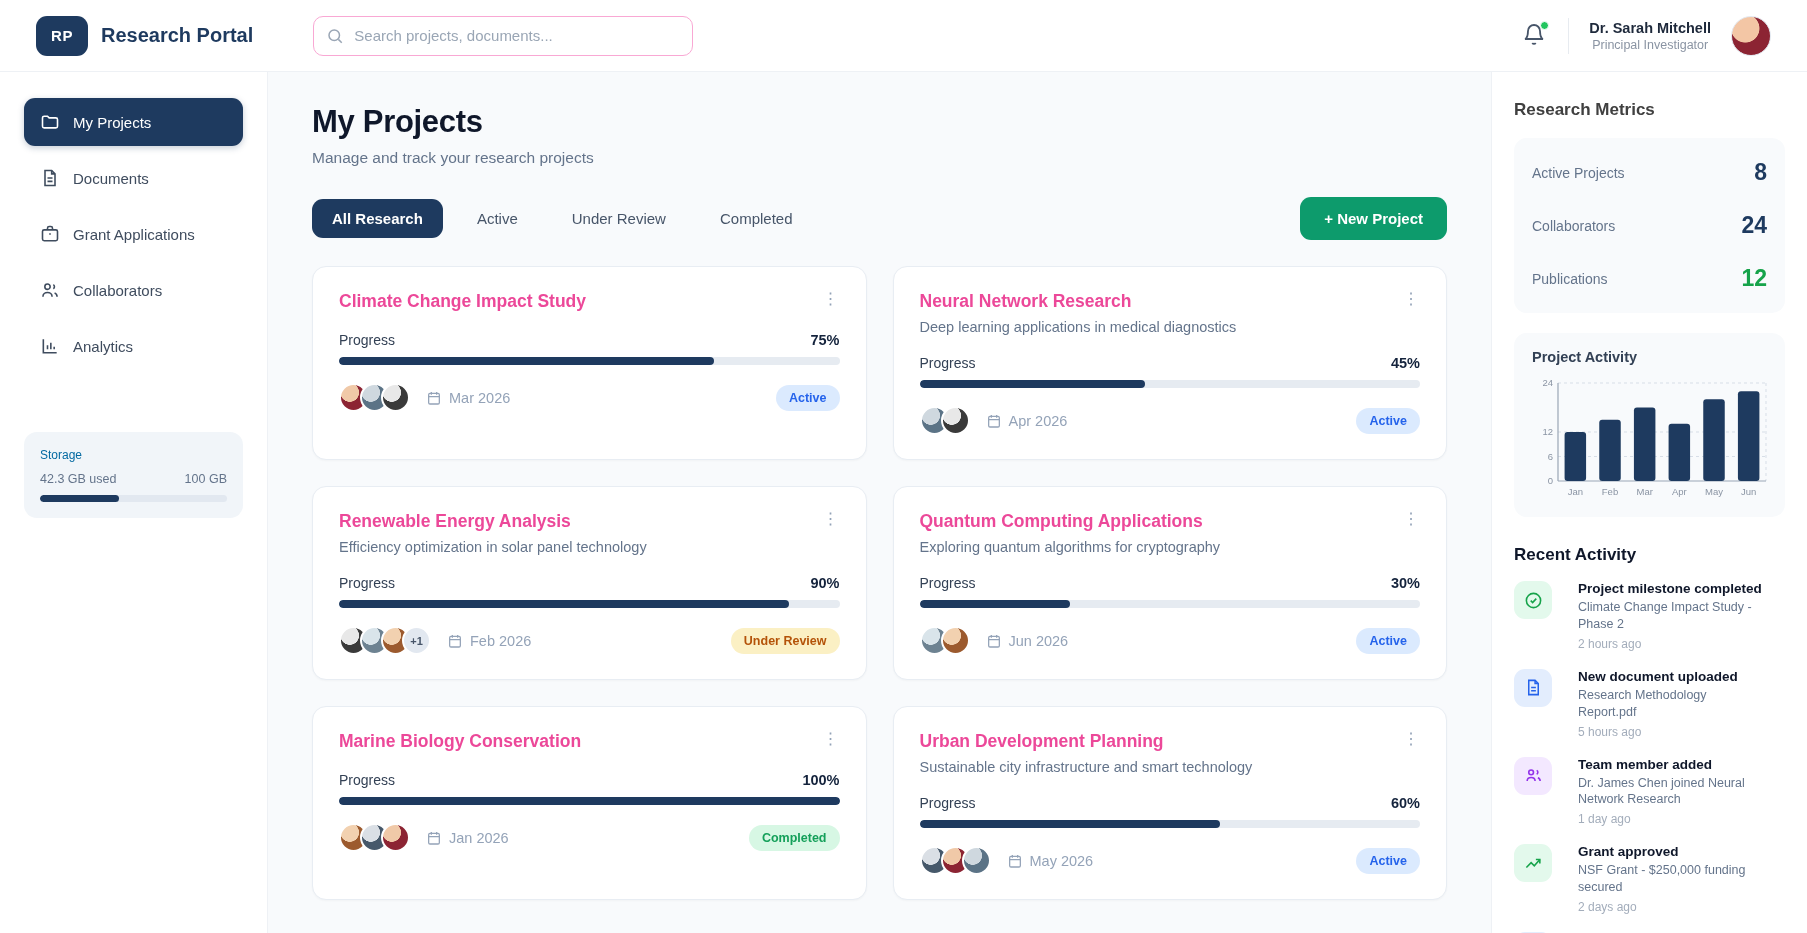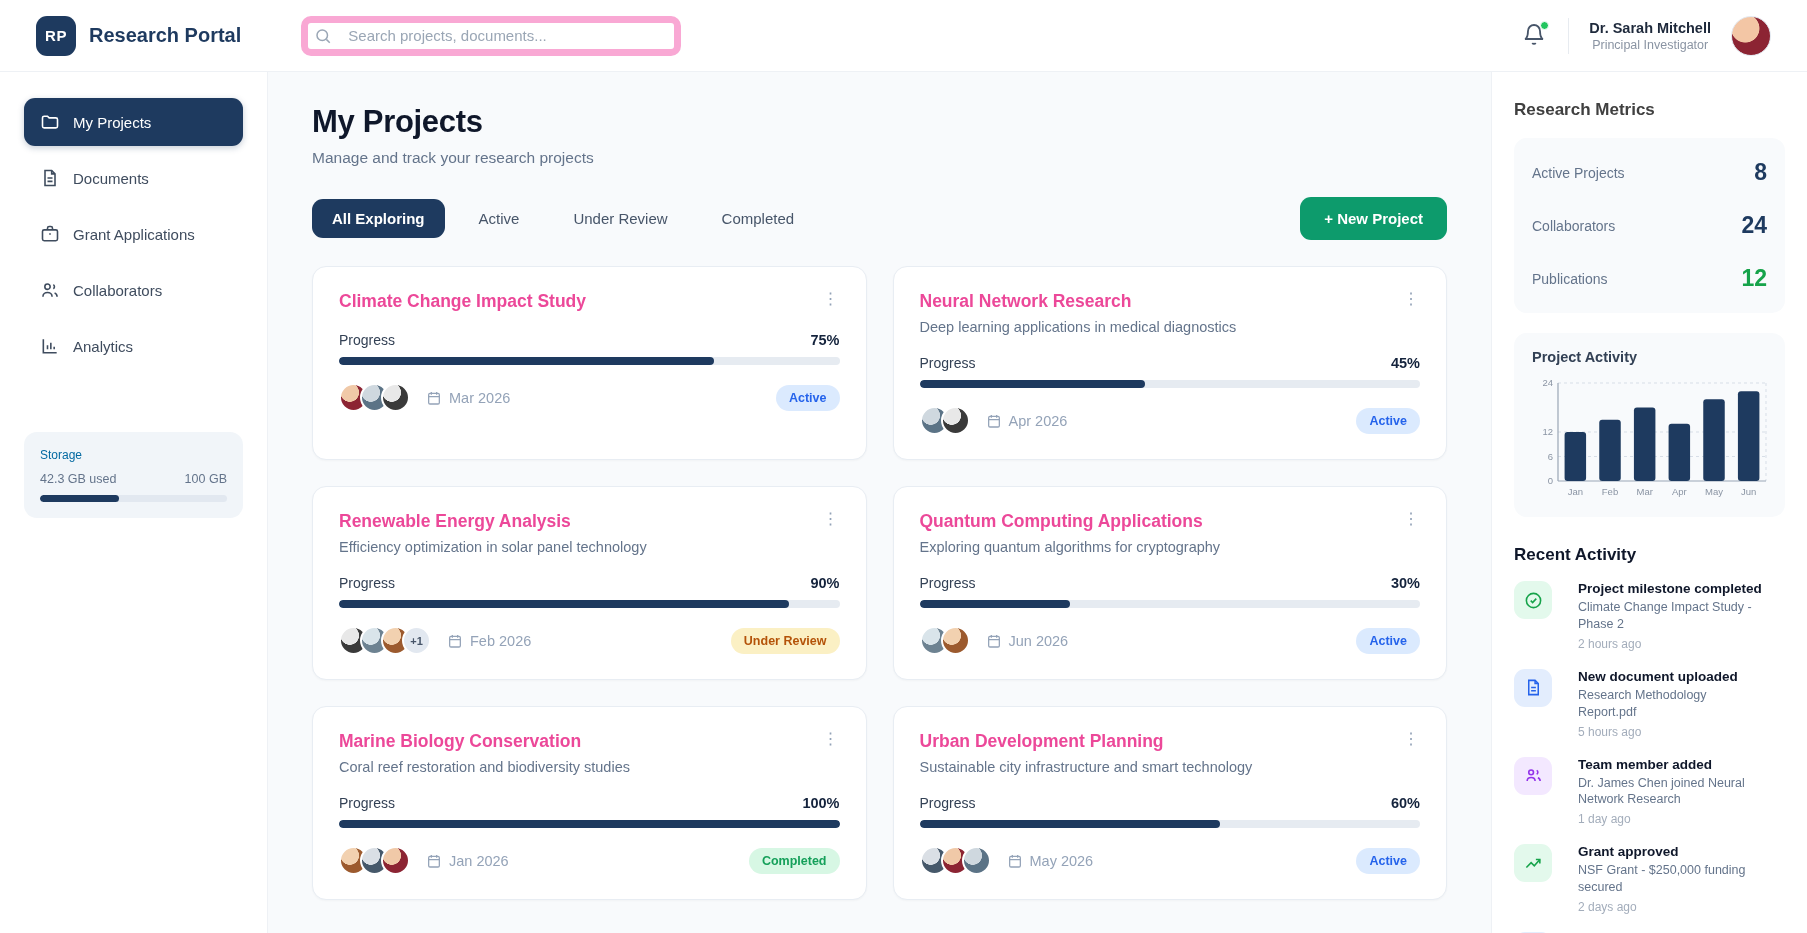--- a/index.html
+++ b/index.html
@@ -1,23 +1,23 @@
 <!DOCTYPE html>
 <html><head>
 <meta charset="utf-8">
 <style>
   * { margin:0; padding:0; box-sizing:border-box; }
   html,body { width:1807px; height:933px; overflow:hidden; font-family:"Liberation Sans", sans-serif; background:#ffffff; color:#0f172a; }
 
   
   .header { height:72px; display:flex; align-items:center; padding:0 36px; background:#fff; border-bottom:1px solid #eef1f5; }
-  .logo-box { width:40px; height:40px; border-radius:11px; background:#1e3a5f; color:#fff; font-weight:bold; font-size:15px; display:flex; align-items:center; justify-content:center; letter-spacing:.5px; }
+  .logo-box { width:52px; height:40px; border-radius:11px; background:#1e3a5f; color:#fff; font-weight:bold; font-size:15px; display:flex; align-items:center; justify-content:center; letter-spacing:.5px; }
   .app-title { margin-left:13px; font-size:20px; font-weight:bold; color:#1e3a5f; }
   .search-wrap { margin-left:60px; position:relative; }
-  .search-input { width:380px; height:40px; border:7px solid #f9a8d4; border-radius:10px; padding:0 14px 0 40px; font-size:15px; color:#334155; outline:none; background:#fff; font-family:"Liberation Sans", sans-serif; }
+  .search-input { width:380px; height:40px; border:1px solid #f9a8d4; border-radius:10px; padding:0 14px 0 40px; font-size:15px; color:#334155; outline:none; background:#fff; font-family:"Liberation Sans", sans-serif; }
   .search-input::placeholder { color:#9aa6b5; }
   .search-icon { position:absolute; left:13px; top:11px; width:18px; height:18px; color:#9aa6b5; }
   .header-right { margin-left:auto; display:flex; align-items:center; gap:20px; }
   .bell-wrap { position:relative; width:26px; height:26px; color:#475569; cursor:pointer; }
   .bell-dot { position:absolute; top:-2px; right:-1px; width:9px; height:9px; border-radius:50%; background:#22c55e; border:1.5px solid #fff; }
   .header-divider { width:1px; height:36px; background:#e7ebf0; }
   .user-block { text-align:center; }
   .user-name { font-size:14.5px; font-weight:bold; color:#1e293b; line-height:1.25; }
   .user-role { font-size:12.5px; color:#8a94a3; }
   .avatar-lg { width:40px; height:40px; border-radius:50%; background:radial-gradient(circle at 35% 30%, #f3c6a5 0 38%, #8c2433 40%); border:1px solid #e2e8f0; }
@@ -186,21 +186,21 @@
         <div class="storage-fill" id="storage-fill" style="width: 42.3%;"></div>
       </div>
     </div>
   </div>
 
   <div class="main">
     <div class="page-title">My Projects</div>
     <div class="page-subtitle">Manage and track your research projects</div>
     <div class="toolbar">
       <div class="tabs" id="tabs">
-          <div class="tab active">All Exploring</div>
+          <div class="tab active">All Research</div>
           <div class="tab">Active</div>
           <div class="tab">Under Review</div>
           <div class="tab">Completed</div>
         </div>
       <button class="new-project-btn">+ New Project</button>
     </div>
     <div class="cards-grid" id="cards-grid">
         <div class="card">
           <div class="card-head">
             <div class="card-title">Climate Change Impact Study</div>
@@ -321,21 +321,20 @@
               <span>Jun 2026</span>
             </div>
             <div class="badge active">Active</div>
           </div>
         </div>
         <div class="card">
           <div class="card-head">
             <div class="card-title">Marine Biology Conservation</div>
             <div class="kebab">⋮</div>
           </div>
-          <div class="card-desc">Coral reef restoration and biodiversity studies</div>
           <div class="progress-row">
             <span class="progress-label">Progress</span>
             <span class="progress-pct">100%</span>
           </div>
           <div class="bar-track">
             <div class="bar-fill" style="width: 100%;"></div>
           </div>
           <div class="card-footer">
             <div class="avatars">
               <div class="av" style="background: radial-gradient(circle at 35% 30%, rgb(242, 209, 176) 0px, rgb(242, 209, 176) 38%, rgb(156, 90, 46) 40%);"></div>

